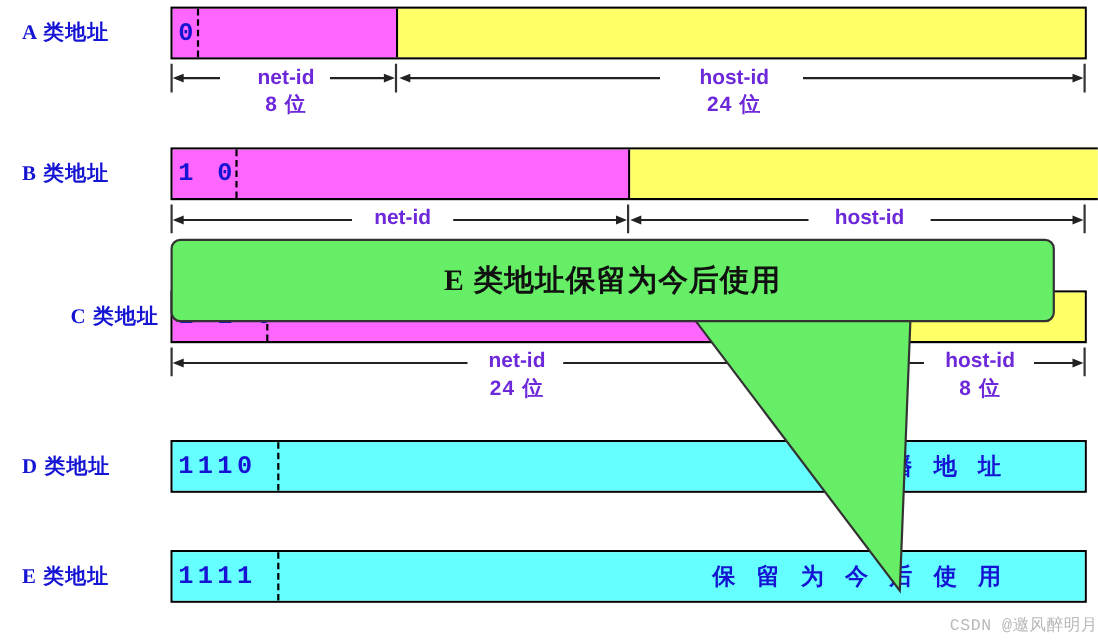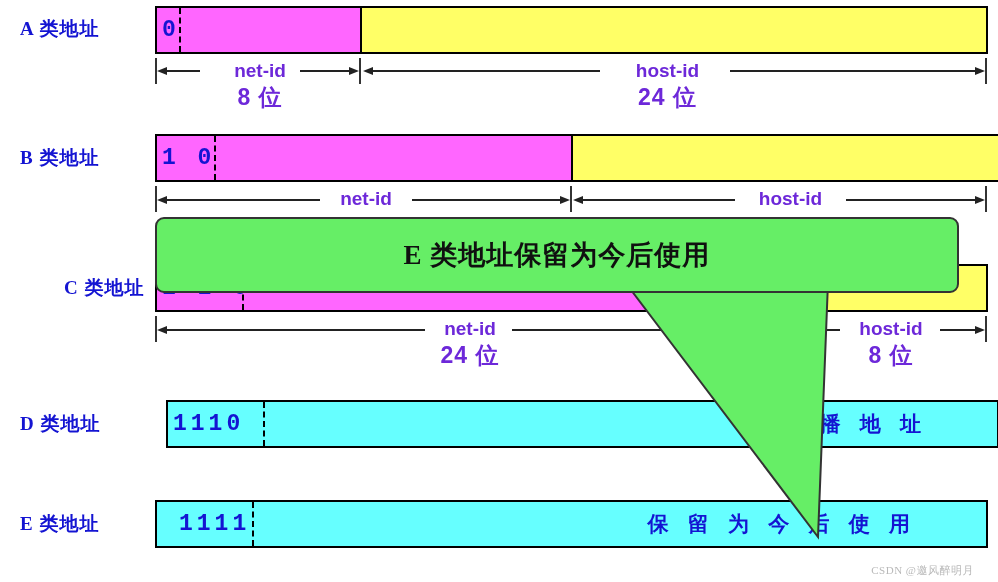--- a/index.html
+++ b/index.html
@@ -64,21 +64,21 @@
     position:absolute;
     color:#6d28d9;
     font-weight:bold;
     font-size:19px;
     text-align:center;
     white-space:nowrap;
     font-family:"Liberation Sans","DejaVu Sans",sans-serif;
   }
   .dimlabel .bits{
     display:block;
-    font-size:23px;
+    font-size:19px;
     letter-spacing:1px;
   }
 
   .callout{
     position:absolute;
     background:#66ee66;
     border:2px solid #333333;
     border-radius:9px;
     display:flex;
     align-items:center;
@@ -90,25 +90,25 @@
     font-weight:bold;
     font-size:27px;
     letter-spacing:1px;
     font-family:"Liberation Serif","DejaVu Serif",serif;
     white-space:nowrap;
   }
   #callout-pointer{position:absolute;z-index:29;left:0;top:0;}
 
   .watermark{
     position:absolute;
-    right:24px;bottom:4px;
+    right:0;bottom:4px;
     color:#b9b9b9;
-    font-size:11px;
+    font-size:15px;
     letter-spacing:0.5px;
-    font-family:Liberation Serif, serif;
+    font-family:Liberation Mono, monospace;
     z-index:40;
     white-space:nowrap;
   }
 </style>
 </head>
 <body>
 
 <div id="diagram">
 
   <div class="row-label" style="left:20px;top:16px;">A 类地址</div>
@@ -193,31 +193,31 @@
   <div class="dimlabel" style="left:425px;top:318px;width:90px;">
     <span>net-id</span>
     <span class="bits">24 位</span>
   </div>
   <div class="dimlabel" style="left:841px;top:318px;width:100px;">
     <span>host-id</span>
     <span class="bits">8 位</span>
   </div>
 
   <div class="row-label" style="left:20px;top:411px;">D 类地址</div>
-  <div class="bar" style="left:166px;top:400px;width:833px;height:48px;">
+  <div class="bar" style="left:155px;top:400px;width:833px;height:48px;">
     <div class="seg cyan" style="flex:1;">
       <span class="prefix">1110</span>
       <span class="dashline" style="left:95px;"></span>
       <span class="seg-text" style="left:60px;width:700px;">多 播 地 址</span>
     </div>
   </div>
 
   <div class="row-label" style="left:20px;top:511px;">E 类地址</div>
   <div class="bar" style="left:155px;top:500px;width:833px;height:48px;">
-    <div class="seg cyan" style="flex:1;padding-left:17px;">
+    <div class="seg cyan" style="flex:1;">
       <span class="prefix">1111</span>
       <span class="dashline" style="left:95px;"></span>
       <span class="seg-text" style="left:60px;width:700px;">保 留 为 今 后 使 用</span>
     </div>
   </div>
 
   <svg id="callout-pointer" width="998" height="582">
     <polygon points="625,282 828,282 818,537" fill="#66ee66" stroke="#333333" stroke-width="2"></polygon>
   </svg>
 

